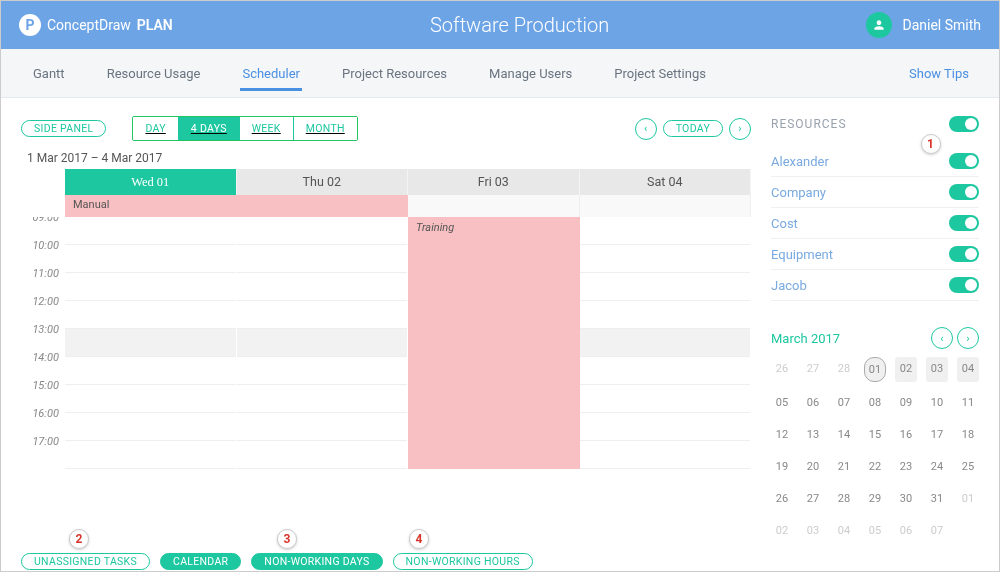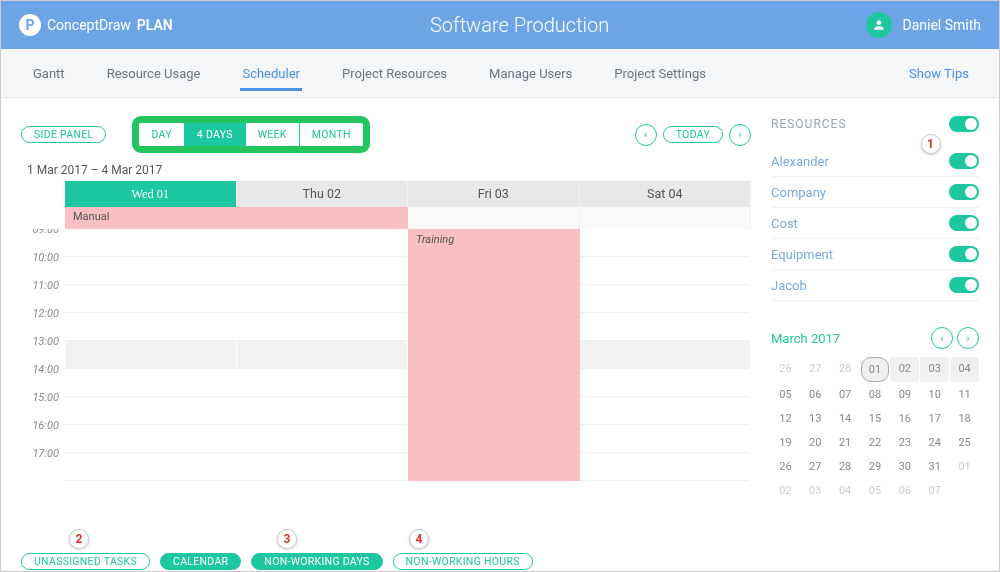--- a/index.html
+++ b/index.html
@@ -20,21 +20,21 @@
 .nav-spacer { flex: 1; }
 .show-tips { color: #4a90e2; cursor: pointer; }
 
 .main { display: flex; padding: 18px 20px 12px 20px; height: calc(100% - 86px); }
 .scheduler { flex: 1; padding-right: 14px; display: flex; flex-direction: column; }
 .sidebar { width: 214px; padding-left: 6px; }
 
 .toolbar { display: flex; align-items: center; margin-bottom: 10px; }
 .pill { border: 1px solid #1dc7a0; color: #1dc7a0; font-size: 10.5px; padding: 1px 12px; border-radius: 12px; cursor: pointer; background: #fff; letter-spacing: 0.3px; }
 .pill.solid { background: #1dc7a0; color: #fff; }
-.seg { display: flex; border: 7px solid #22c55e; border-radius: 9px; overflow: hidden; }
+.seg { display: flex; border: 1px solid #22c55e; border-radius: 2px; overflow: hidden; text-decoration: underline; }
 .seg .seg-item { font-size: 10.5px; color: #1dc7a0; padding: 5px 12px; cursor: pointer; border-right: 1px solid #1dc7a0; background: #fff; letter-spacing: 0.3px; }
 .seg .seg-item:last-child { border-right: none; }
 .seg .seg-item.active { background: #1dc7a0; color: #fff; }
 .tb-gap { width: 26px; }
 .tb-flex { flex: 1; }
 .circle-btn { width: 22px; height: 22px; border: 1px solid #1dc7a0; border-radius: 50%; display: flex; align-items: center; justify-content: center; color: #1dc7a0; cursor: pointer; font-size: 11px; background: #fff; }
 .today-group { display: flex; align-items: center; gap: 6px; }
 
 .range-label { font-size: 12px; color: #555; margin: 0 0 4px 6px; }
 
@@ -61,21 +61,21 @@
 
 .side-title { display: flex; align-items: center; justify-content: space-between; color: #9aa3ad; font-size: 12px; letter-spacing: 1px; margin-bottom: 14px; position: relative; }
 .toggle { width: 30px; height: 16px; background: #1dc7a0; border-radius: 8px; position: relative; cursor: pointer; }
 .toggle::after { content: ''; position: absolute; width: 12px; height: 12px; background: #fff; border-radius: 50%; top: 2px; right: 2px; }
 
 .res-list { margin-bottom: 26px; }
 .res-item { display: flex; justify-content: space-between; align-items: flex-end; color: #7aa9e0; font-size: 13px; padding: 7px 0; border-bottom: 1px solid #f0f0f0; }
 
 .month-nav { display: flex; align-items: center; justify-content: space-between; color: #1dc7a0; font-size: 13px; margin-bottom: 8px; }
 .month-nav .arrows { display: flex; gap: 4px; }
-.mini-cal { display: grid; grid-template-columns: repeat(7, 1fr); font-size: 11px; color: #888; text-align: center; gap: 1px; }
+.mini-cal { display: grid; grid-template-columns: repeat(7, 1fr); font-size: 11px; color: #888; text-align: center; gap: 9px; }
 .mini-cal .mday { padding: 5px 0; border-radius: 3px; cursor: pointer; }
 .mini-cal .mday.dim { color: #ccc; }
 .mini-cal .mday.sel { border: 1px solid #aaa; border-radius: 10px; }
 .mini-cal .mday.range { background: #f0f0f0; }
 </style>
 </head>
 <body>
 
 <div class="header">
   <div class="logo">

